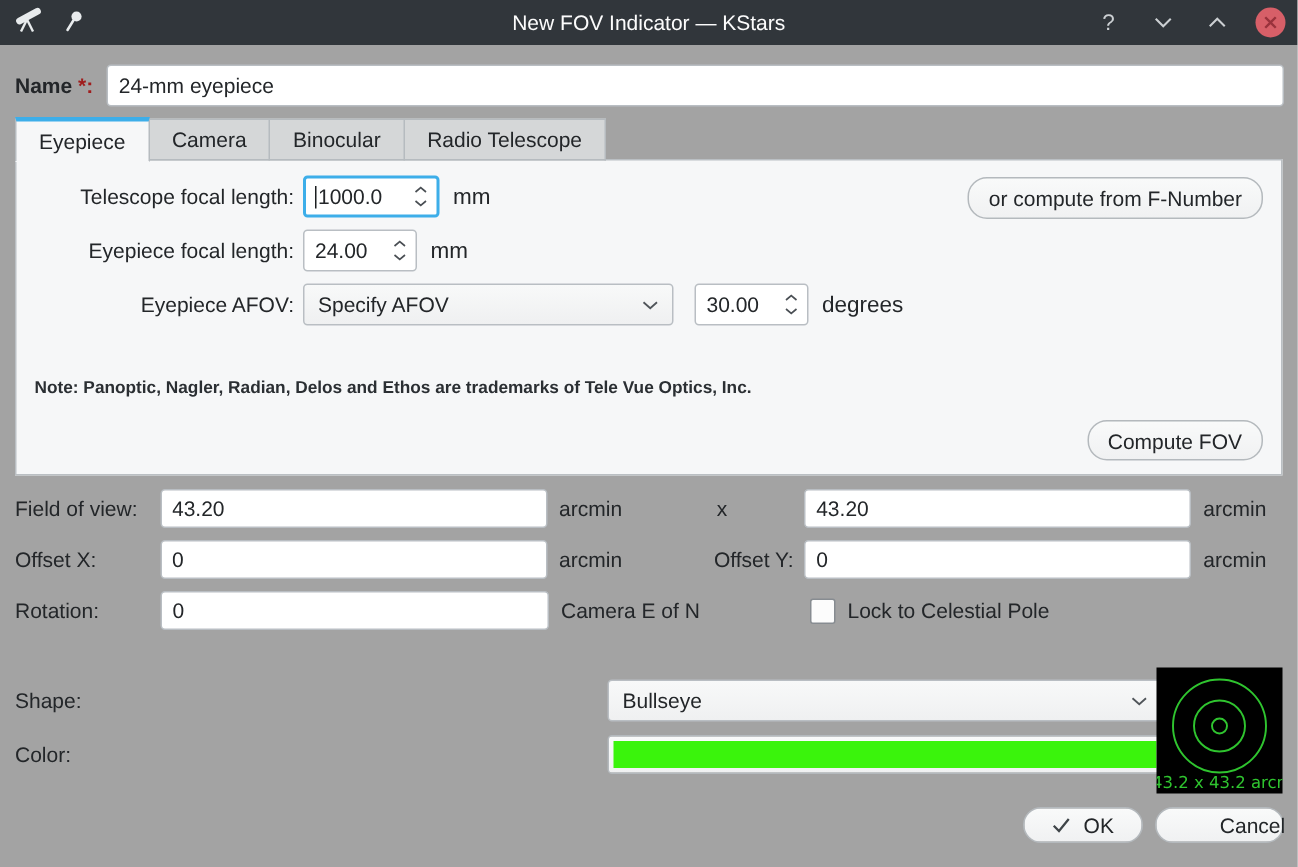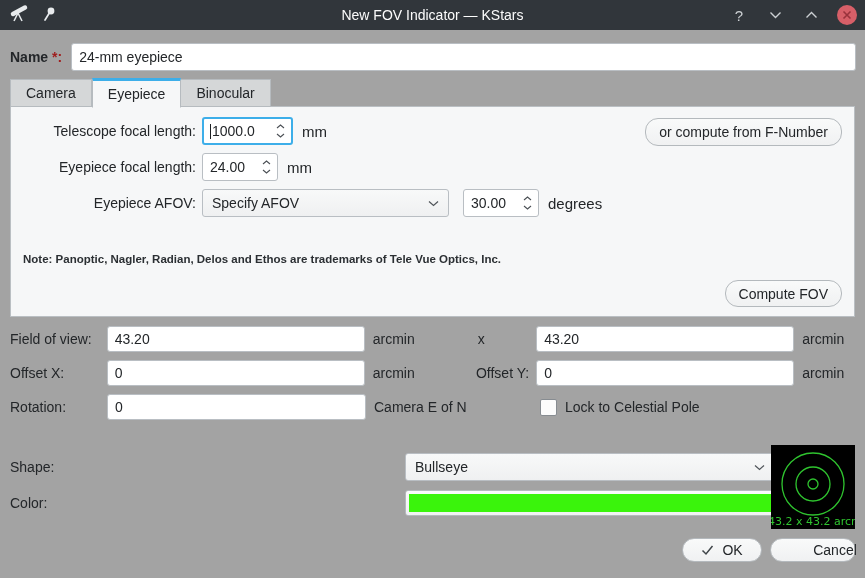--- a/index.html
+++ b/index.html
@@ -122,23 +122,24 @@
   </div>
 
   <div class="body">
 
     <div class="name-row">
       <span class="lbl"><span>Name</span> <span class="req">*:</span></span>
       <input class="field" style="height: 28px;" value="24-mm eyepiece">
     </div>
 
     <div class="tabs">
+      <div class="tab active">Eyepiece</div>
       <div class="tab">Camera</div>
-      <div class="tab active">Eyepiece</div>
       <div class="tab">Binocular</div>
+      <div class="tab">Radio Telescope</div>
     </div>
 
     <div class="panel">
 
       <div class="prow" style="top:10px;">
         <span class="plabel lbl">Telescope focal length:</span>
         <div class="spinbox focused" style="width:91px;">
           <span class="caret"></span>
           <span>1000.0</span>
           <span class="spin-arrows">

